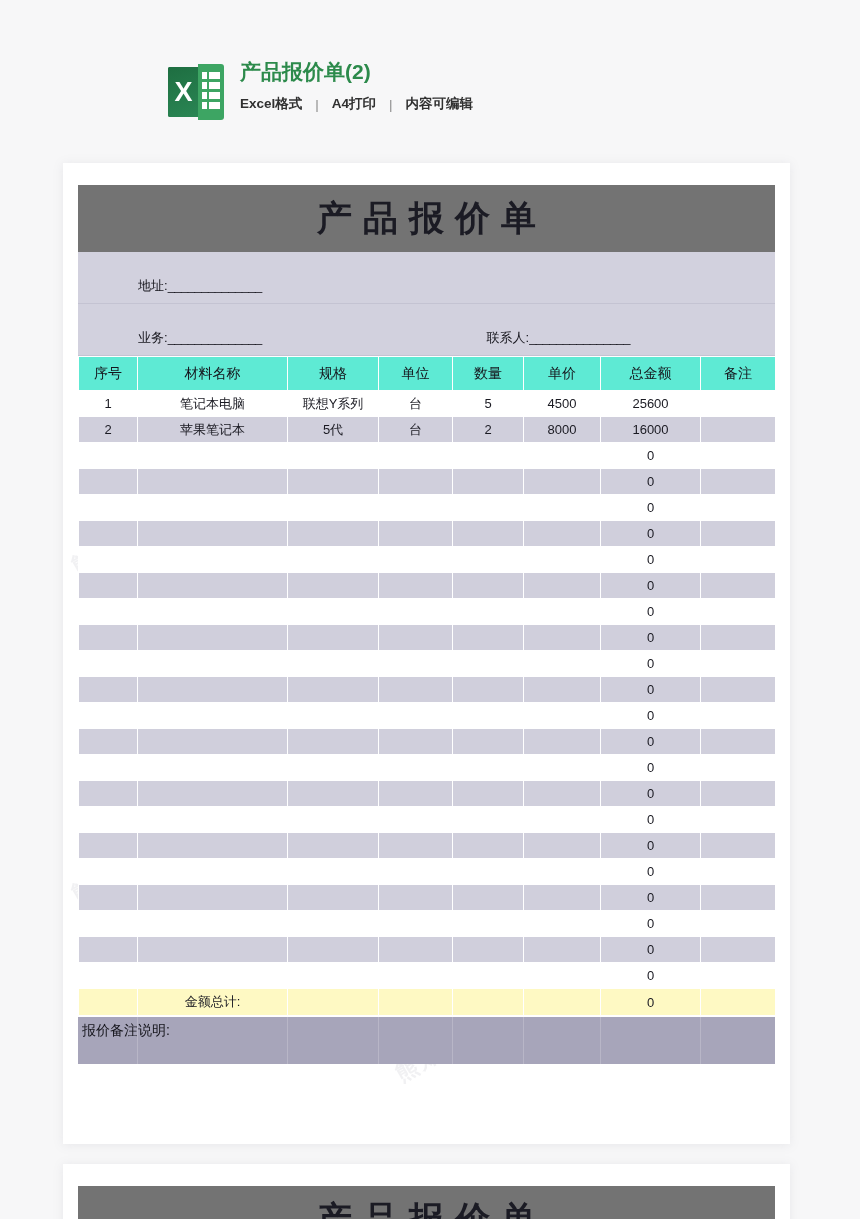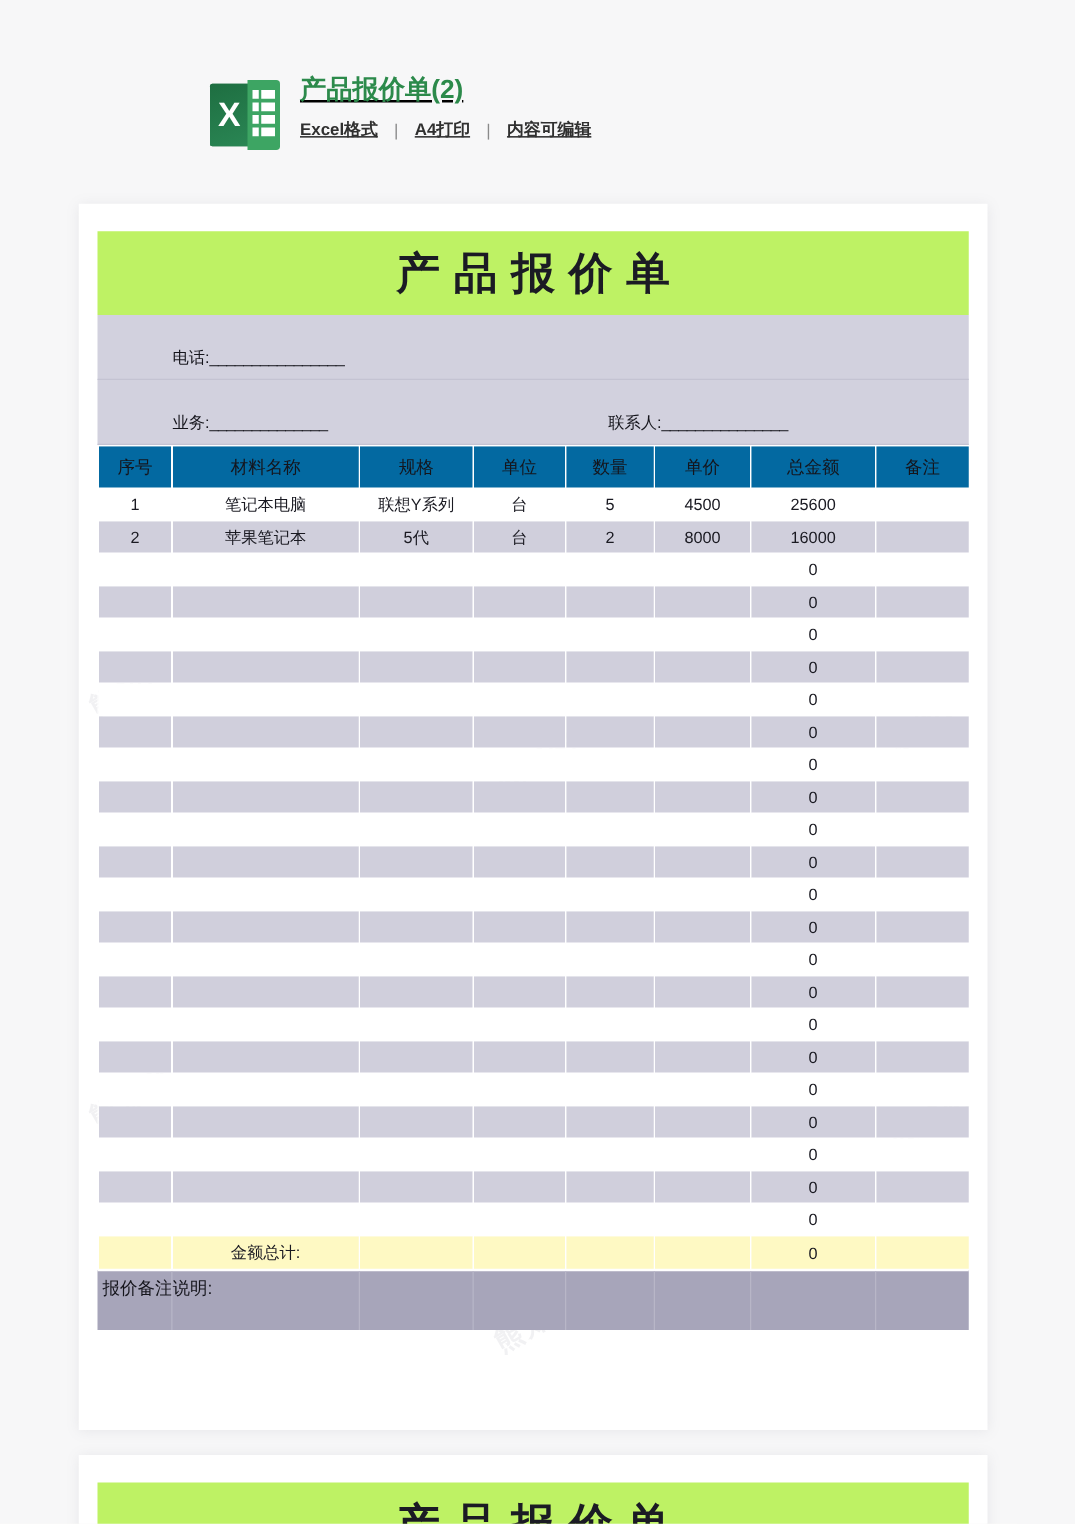--- a/index.html
+++ b/index.html
@@ -35,21 +35,21 @@
   .xls-icon .rightpanel {
     position: absolute; left: 30px; top: 0; width: 26px; height: 56px;
     background: #3da563; border-radius: 0 3px 3px 0;
   }
   .xls-icon .grid {
     position: absolute; left: 34px; top: 8px; width: 18px; height: 40px;
     display: grid; grid-template-columns: 5px 11px; grid-template-rows: repeat(4, 7px);
     gap: 3px 2px; z-index: 3;
   }
   .xls-icon .grid i { background: #ffffff; display: block; }
-  .hdr-text { padding-top: 2px; text-decoration: underline; }
+  .hdr-text { padding-top: 2px; }
   .doc-title {
     color: #2c8a4b; font-size: 21px; font-weight: bold;
     letter-spacing: 0px; margin: 0 0 12px 0; line-height: 1.1;
   }
   .doc-meta {
     color: #303030; font-size: 13.5px; font-weight: bold;
     display: flex; align-items: center; gap: 0px; justify-content: flex-end;
   }
   .doc-meta .sep { color: #8a8a8a; padding: 0 13px; font-weight: normal; }
 
@@ -64,21 +64,21 @@
     position: absolute; left: 63px; top: 1164px;
     width: 727px; height: 120px;
     background: #ffffff;
     box-shadow: 0 1px 10px rgba(120,120,140,0.13);
   }
   .sheet { position: absolute; left: 15px; top: 22px; width: 697px; }
   .sheet2 { position: absolute; left: 15px; top: 22px; width: 697px; }
 
   
   .title-band {
-    height: 67px; background: #bef264;
+    height: 67px; background: #737373;
     display: flex; align-items: center; justify-content: center;
   }
   .title-band .t {
     font-size: 35px; font-weight: bold; color: #1b1b24;
     letter-spacing: 11px; text-indent: 11px;
     font-family: "Liberation Sans", "DejaVu Sans", sans-serif;
   }
   .info-band {
     background: #d2d1de; height: 52px;
     display: flex; align-items: flex-end;
@@ -92,21 +92,21 @@
 
   
   table.qt { width: 100%; border-collapse: collapse; table-layout: fixed; }
   table.qt td, table.qt th {
     border: 1px solid #ffffff;
     font-size: 13px; color: #1a1a22; text-align: center;
     height: 26px; padding: 0; font-weight: normal;
     overflow: hidden; white-space: nowrap;
   }
   table.qt thead th {
-    background: #0369a1; height: 34px; font-size: 14px;
+    background: #5eead4; height: 34px; font-size: 14px;
     color: #15151c; border: 1px solid #ffffff;
   }
   tr.r-odd td { background: #ffffff; }
   tr.r-even td { background: #d0cfdc; }
   td.total-lbl { text-align: center; font-size: 13.5px; color: #15151c; }
   tr.total-row td { background: #fef9c3; height: 27px; }
   .remark-band {
     background: #a7a5ba; height: 48px; position: relative;
     border-top: 1px solid #ffffff;
   }
@@ -168,21 +168,21 @@
     <div class="wm" style="left:330px; top:880px;">熊知网</div>
 
     <div class="sheet">
 
       <div class="title-band">
         <span class="t">产品报价单</span>
       </div>
 
       <div class="info-band">
         <div class="cell">
-          <span>电话:</span><span class="u">________________</span>
+          <span>地址:</span><span class="u">______________</span>
         </div>
       </div>
 
       <div class="info-band">
         <div class="cell">
           <span>业务:</span><span class="u">______________</span>
         </div>
         <div class="cell">
           <span>联系人:</span><span class="u">_______________</span>
         </div>

